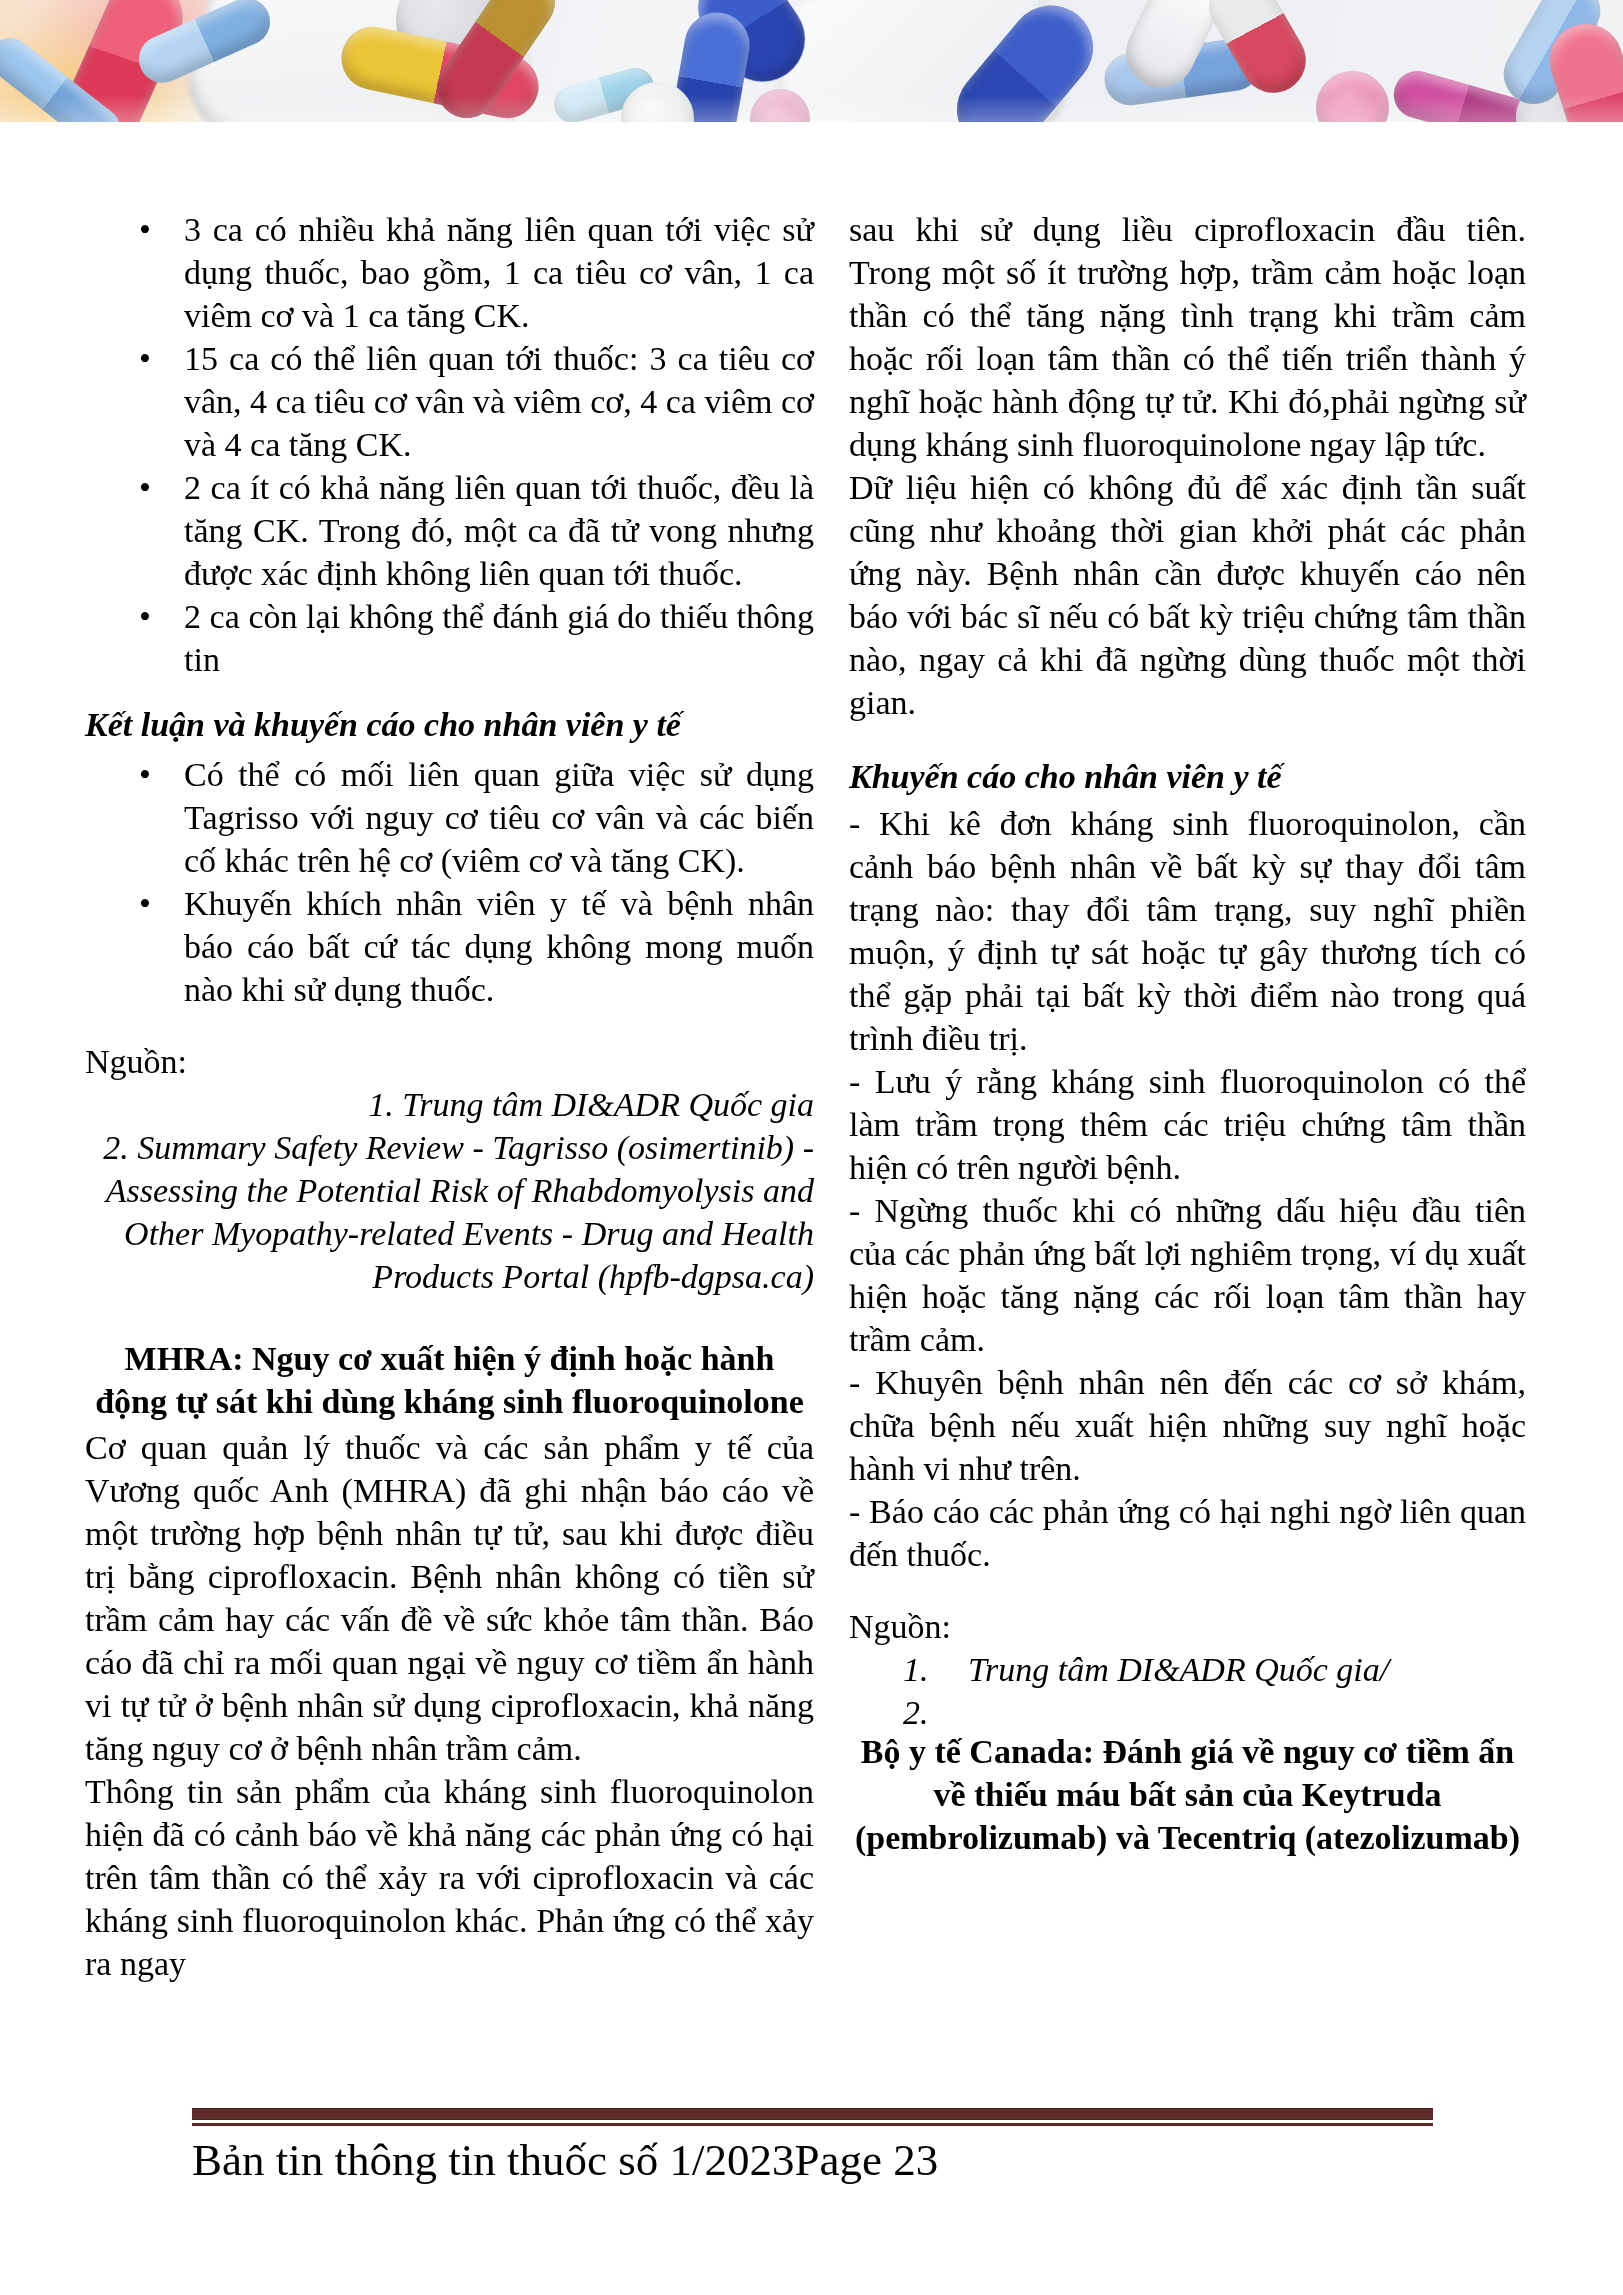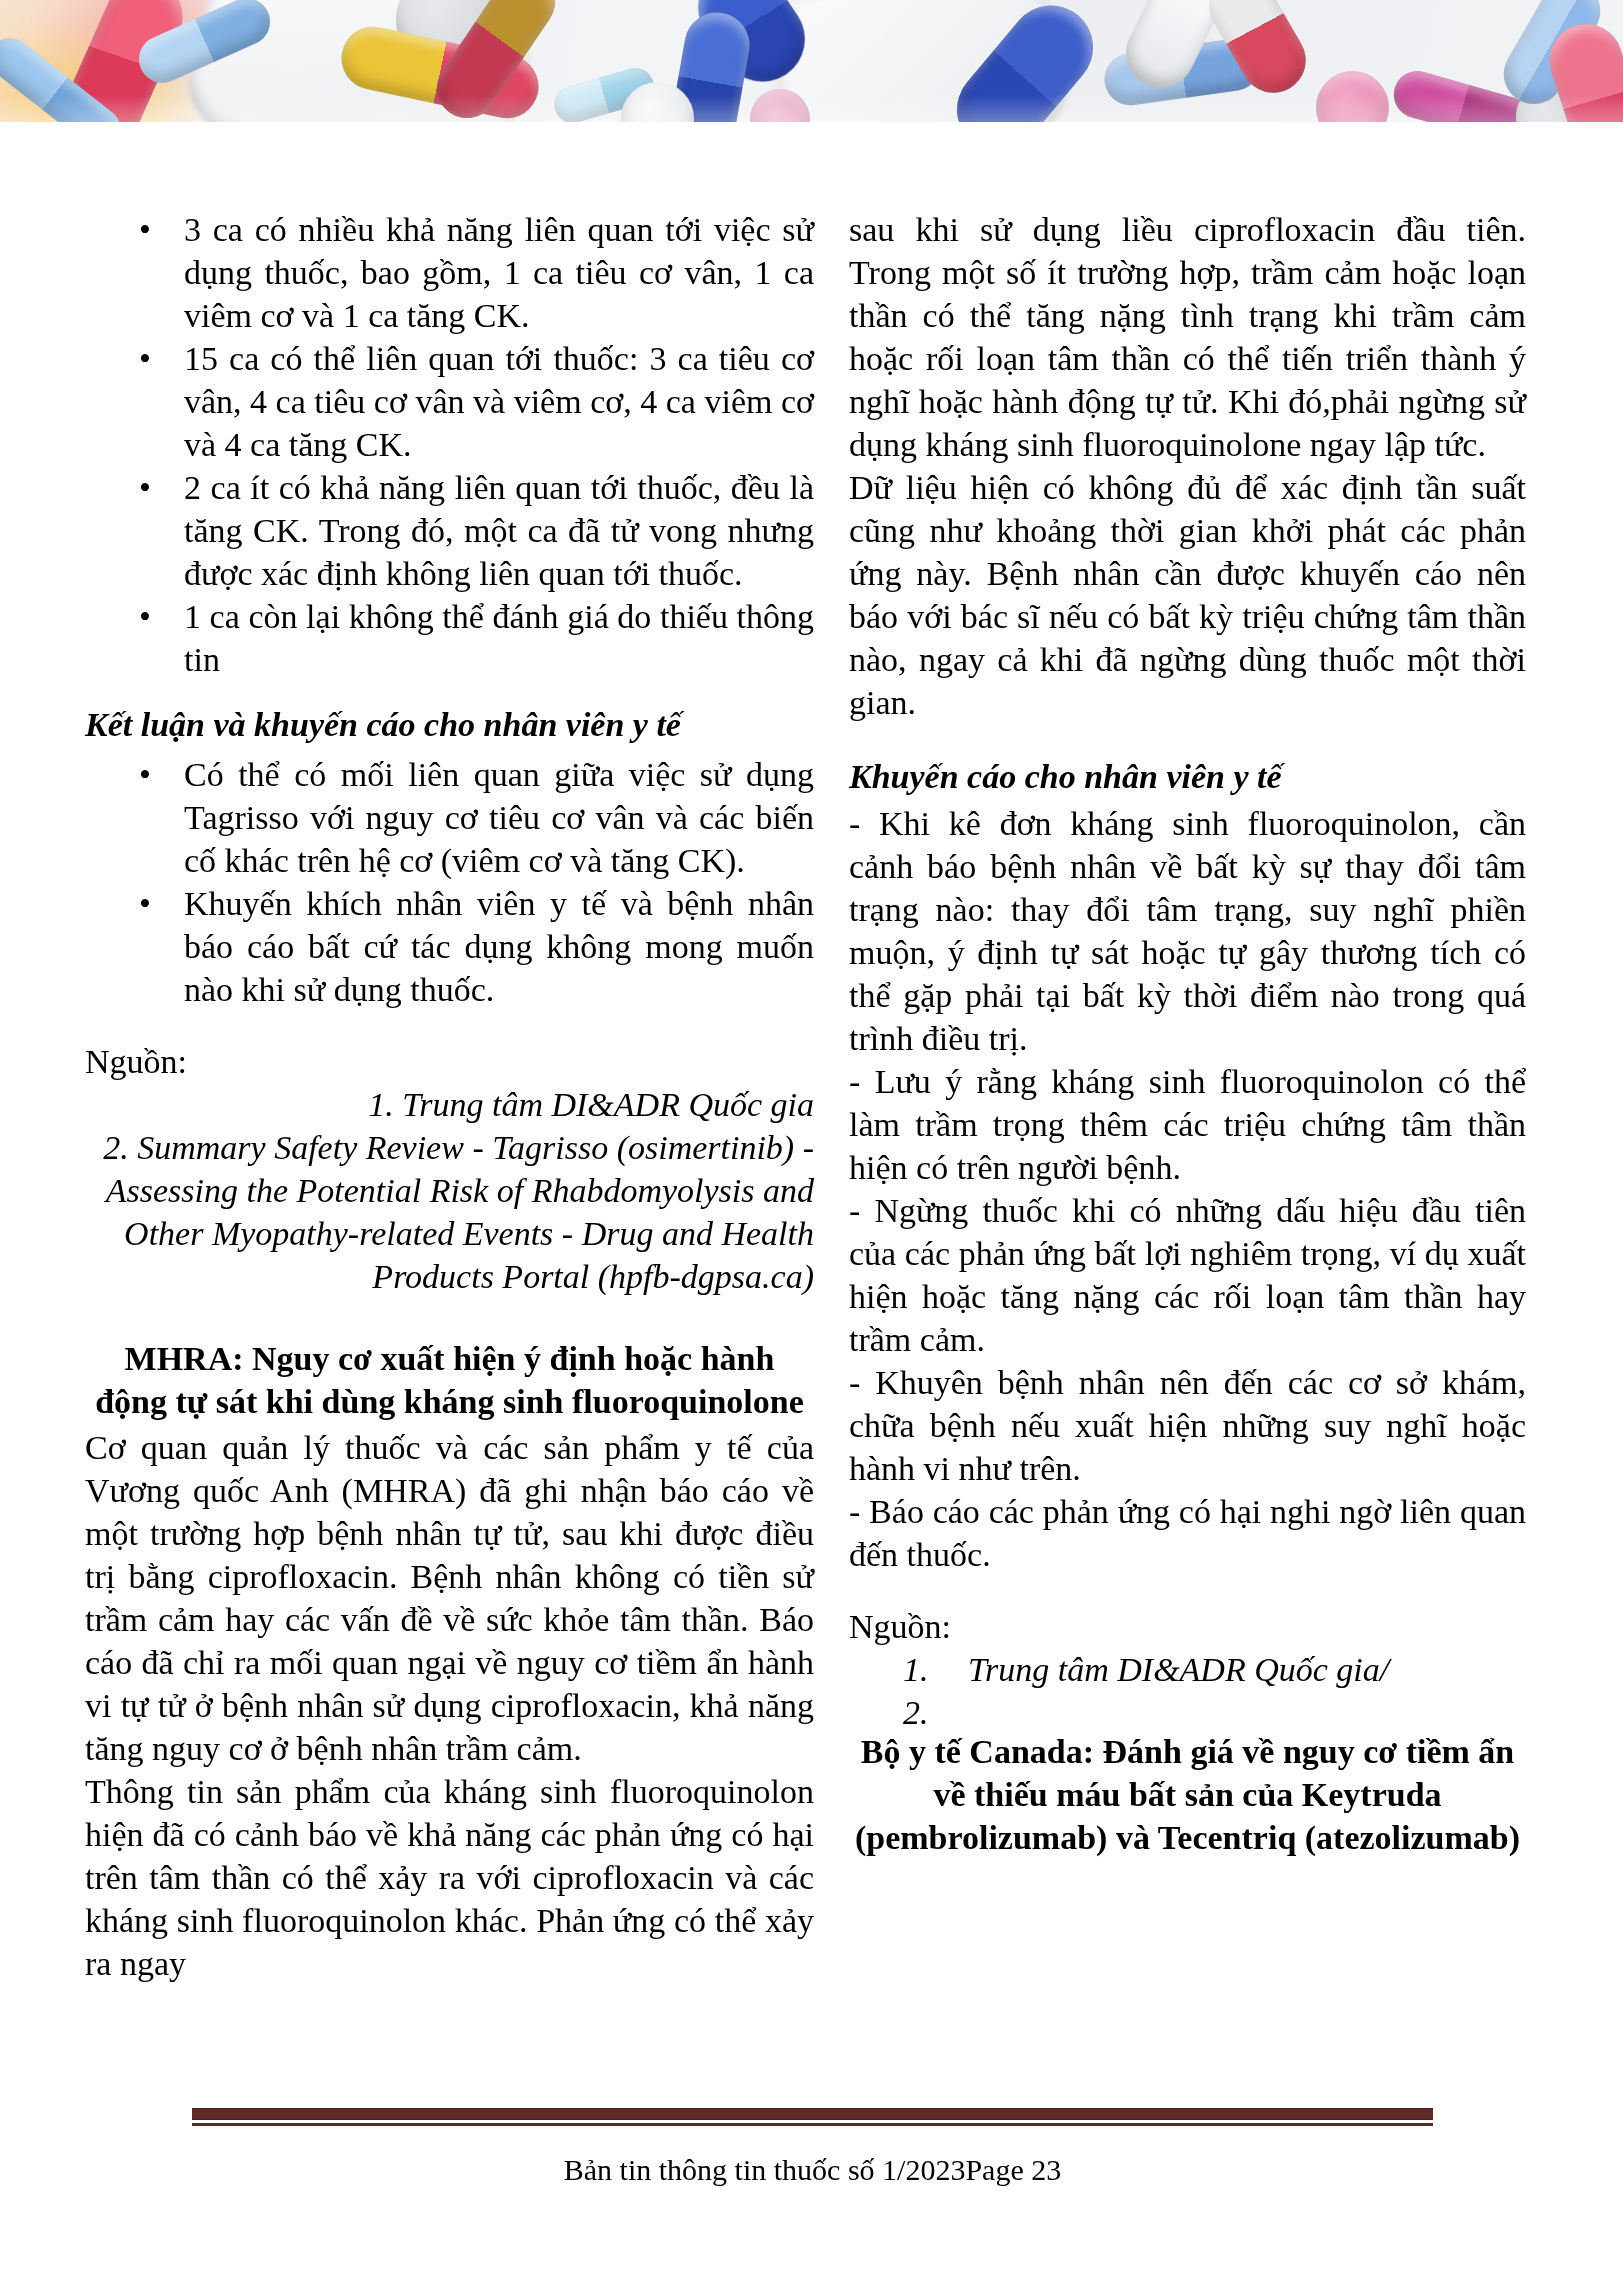--- a/index.html
+++ b/index.html
@@ -146,23 +146,23 @@
 
   
   .footer {
     position: absolute;
     left: 192px; top: 2108px;
     width: 1241px;
   }
   .rule-thick { height: 9.8px; background: #5e2b28; border-top: 1.3px solid #44201e; border-bottom: 1.3px solid #44201e; }
   .rule-thin  { height: 3.3px;  background: #5e2b28; margin-top: 3.3px; }
   .footer-row {
-    display: flex; justify-content: center;
-    margin-top: 22px;
-    font-size: 30px; line-height: 43px;
+    display: flex; justify-content: flex-start;
+    margin-top: 13px;
+    font-size: 45px; line-height: 43px;
   }
 </style>
 </head>
 <body>
 
 <div class="page">
 
   <div class="banner">
     <div class="glow g1"></div>
     <div class="glow g2"></div>
@@ -190,21 +190,21 @@
     <div class="pill p20"></div>
   </div>
 
   <div class="columns">
 
     <div class="col-left">
       <ul class="blist">
         <li>3 ca có nhiều khả năng liên quan tới việc sử dụng thuốc, bao gồm, 1 ca tiêu cơ vân, 1 ca viêm cơ và 1 ca tăng CK.</li>
         <li>15 ca có thể liên quan tới thuốc: 3 ca tiêu cơ vân, 4 ca tiêu cơ vân và viêm cơ, 4 ca viêm cơ và 4 ca tăng CK.</li>
         <li>2 ca ít có khả năng liên quan tới thuốc, đều là tăng CK. Trong đó, một ca đã tử vong nhưng được xác định không liên quan tới thuốc.</li>
-        <li>1 ca còn lại không thể đánh giá do thiếu thông tin</li>
+        <li>2 ca còn lại không thể đánh giá do thiếu thông tin</li>
       </ul>
 
       <p class="h-bold-italic">Kết luận và khuyến cáo cho nhân viên y tế</p>
 
       <ul class="blist">
         <li>Có thể có mối liên quan giữa việc sử dụng Tagrisso với nguy cơ tiêu cơ vân và các biến cố khác trên hệ cơ (viêm cơ và tăng CK).</li>
         <li>Khuyến khích nhân viên y tế và bệnh nhân báo cáo bất cứ tác dụng không mong muốn nào khi sử dụng thuốc.</li>
       </ul>
 
       <p class="sources-label">Nguồn:</p>

